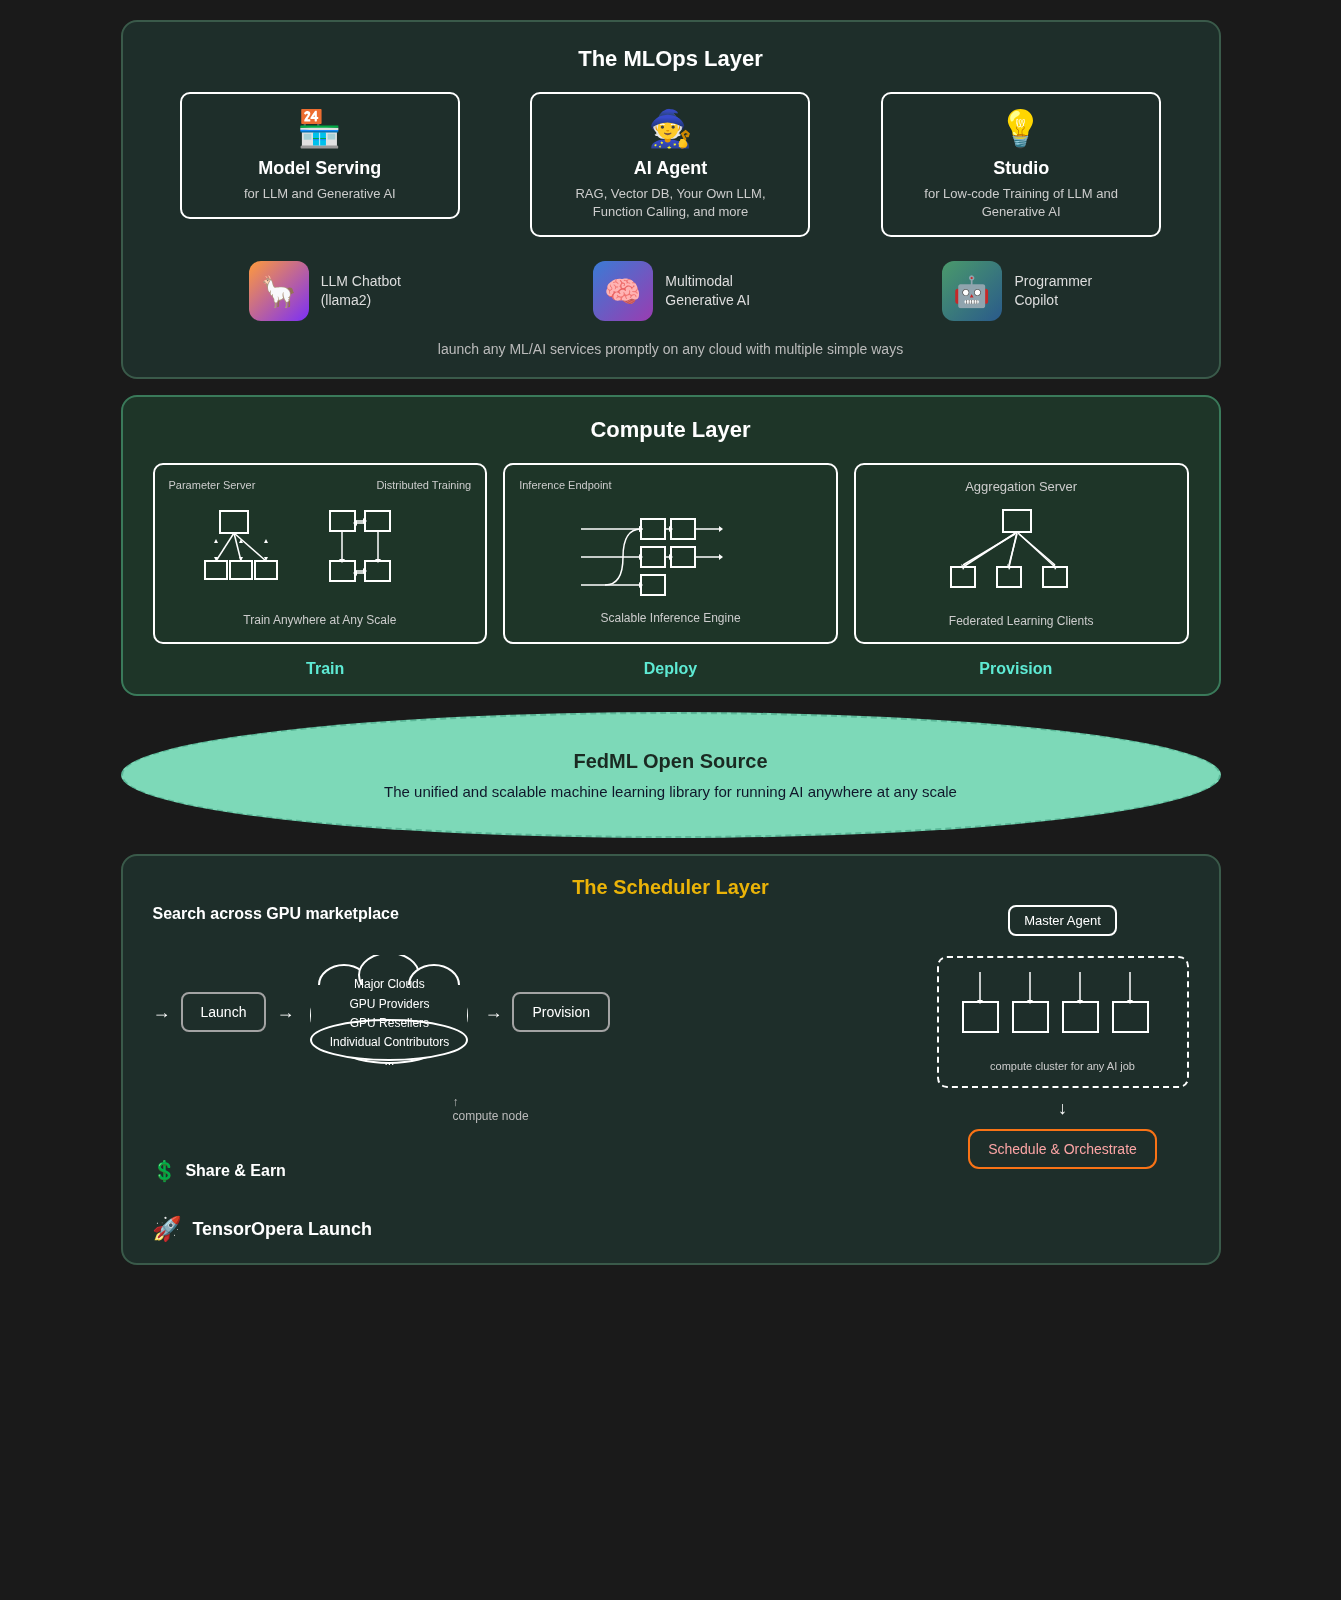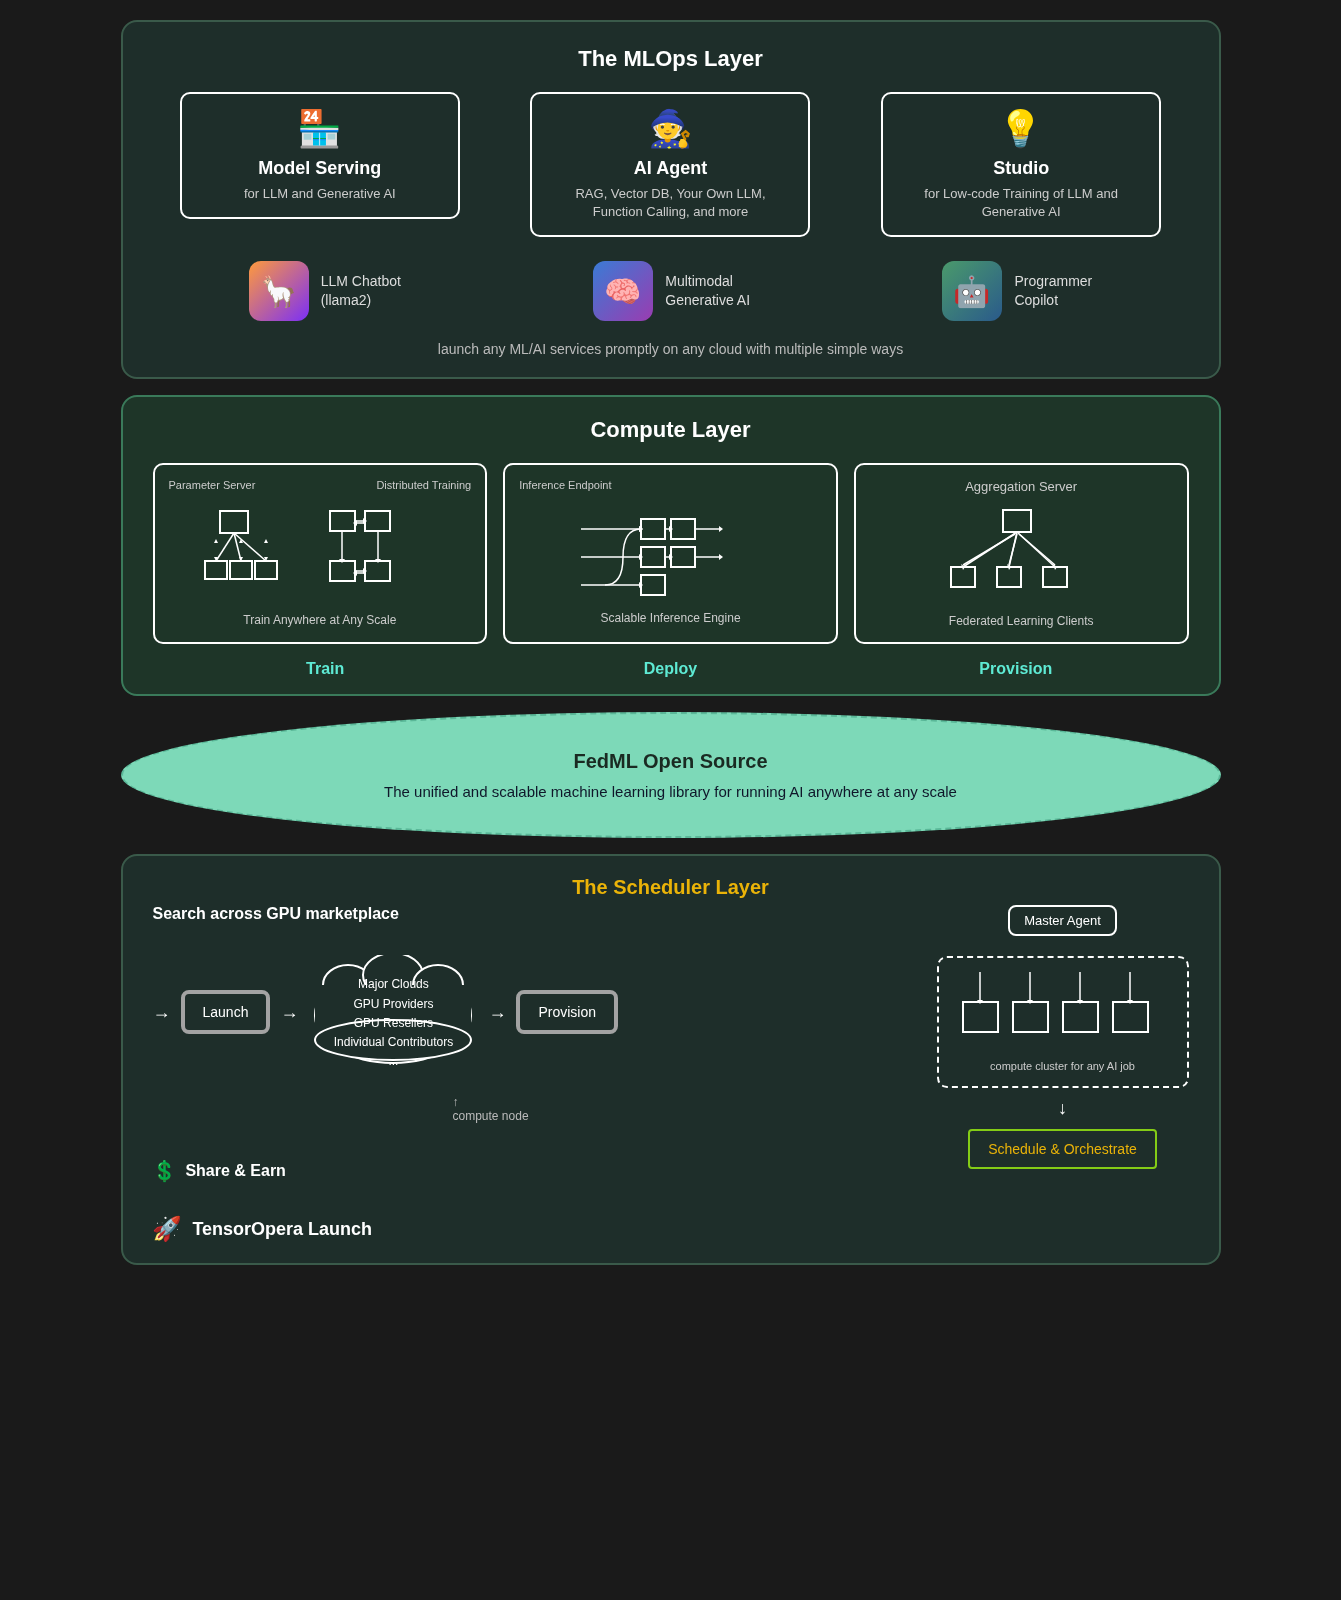--- a/index.html
+++ b/index.html
@@ -218,21 +218,21 @@
     }
 
     .scheduler-flow {
       display: flex;
       align-items: center;
       gap: 10px;
       margin-bottom: 20px;
     }
 
     .flow-box {
-      border: 4px solid #a3a3a3;
+      border: 2px solid #a3a3a3;
       border-radius: 8px;
       padding: 10px 18px;
       font-size: 14px;
       color: white;
       white-space: nowrap;
     }
 
     .flow-arrow {
       color: white;
       font-size: 18px;
@@ -252,25 +252,25 @@
       font-size: 13px;
       color: white;
       text-align: center;
       margin-bottom: 10px;
       width: fit-content;
       margin-left: auto;
       margin-right: auto;
     }
 
     .schedule-orchestrate-box {
-      border: 2px solid #84cc16;
-      border-radius: 4px;
+      border: 2px solid #f97316;
+      border-radius: 11px;
       padding: 10px 18px;
       font-size: 14px;
-      color: #eab308;
+      color: #fca5a5;
       text-align: center;
     }
 
     .right-side {
       display: flex;
       flex-direction: column;
       align-items: center;
       gap: 10px;
     }
 

